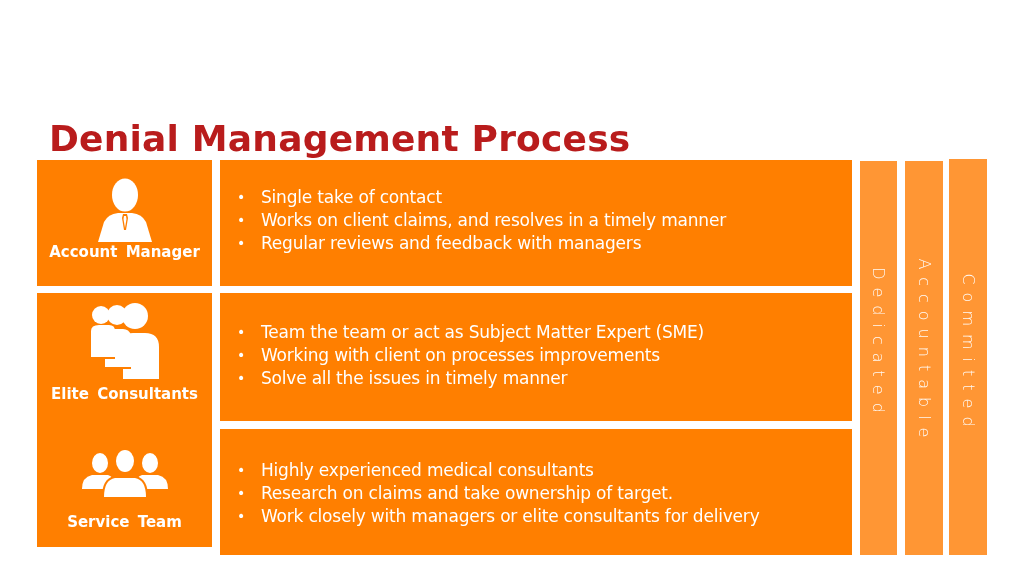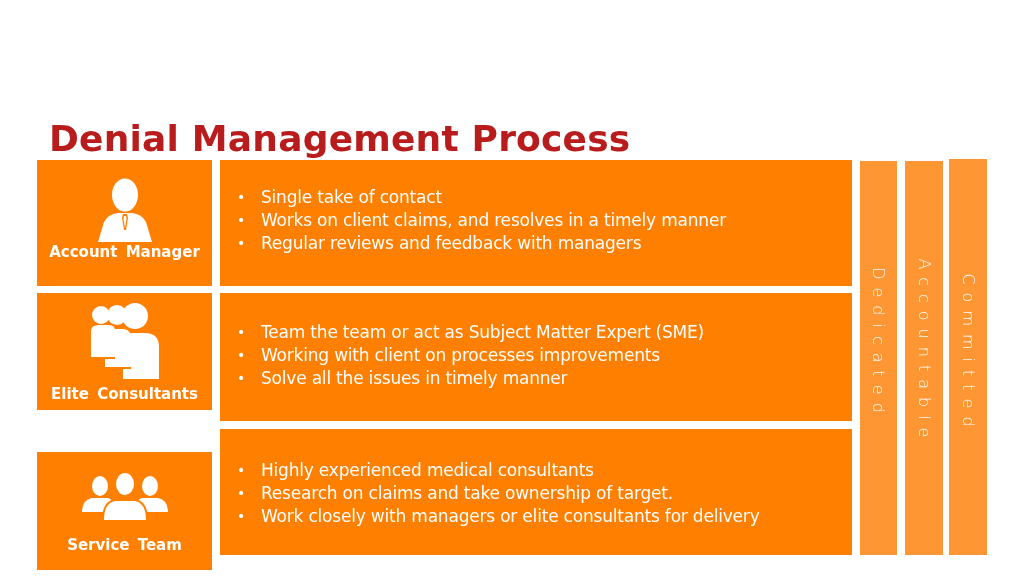--- a/index.html
+++ b/index.html
@@ -123,21 +123,21 @@
 </div>
 
 <div class="desc-box" style="top:160px;height:126px;">
   <ul style="top:-6px;">
     <li><span class="bullet">•</span><span>Single take of contact</span></li>
     <li><span class="bullet">•</span><span>Works on client claims, and resolves in a timely manner</span></li>
     <li><span class="bullet">•</span><span>Regular reviews and feedback with managers</span></li>
   </ul>
 </div>
 
-<div class="role-box" style="top:293px;height:117px;">
+<div class="role-box" style="top:293px;height:152px;">
   <div class="icon" style="top:10px;">
     <svg width="76" height="78" viewBox="0 0 76 78">
       <circle cx="14" cy="12" r="9" fill="#ffffff"></circle>
       <circle cx="30" cy="12" r="10" fill="#ffffff"></circle>
       <circle cx="48" cy="13" r="13" fill="#ffffff"></circle>
       <path d="M4 28 Q4 22 12 22 L22 22 Q28 22 28 28 L28 54 L4 54 Z" fill="#ffffff"></path>
       <path d="M18 34 Q18 26 28 26 L36 26 Q42 26 44 32 L44 64 L18 64 Z" fill="#ffffff"></path>
       <path d="M34 40 Q34 30 46 30 L58 30 Q72 30 72 44 L72 76 L36 76 L36 48 Z" fill="#ffffff"></path>
       <path d="M28 54 L28 56 L18 56 L18 54 Z" fill="#FF7F00"></path>
       <rect x="18" y="54" width="10" height="2" fill="#FF7F00"></rect>
@@ -148,21 +148,21 @@
 </div>
 
 <div class="desc-box" style="top:293px;height:128px;">
   <ul style="top:-4px;">
     <li><span class="bullet">•</span><span>Team the team or act as Subject Matter Expert (SME)</span></li>
     <li><span class="bullet">•</span><span>Working with client on processes improvements</span></li>
     <li><span class="bullet">•</span><span>Solve all the issues in timely manner</span></li>
   </ul>
 </div>
 
-<div class="role-box" style="top:429px;height:118px;margin-top:23px;">
+<div class="role-box" style="top:429px;height:118px;">
   <div class="icon" style="top:20px;">
     <svg width="90" height="50" viewBox="0 0 90 50">
       <ellipse cx="20" cy="14" rx="8" ry="10" fill="#ffffff"></ellipse>
       <path d="M2 40 Q2 28 12 26 L28 26 Q34 28 34 34 L34 40 Z" fill="#ffffff"></path>
       <ellipse cx="70" cy="14" rx="8" ry="10" fill="#ffffff"></ellipse>
       <path d="M56 34 Q56 28 62 26 L78 26 Q88 28 88 40 L56 40 Z" fill="#ffffff"></path>
       <ellipse cx="45" cy="12" rx="10" ry="12" fill="#FF7F00"></ellipse>
       <ellipse cx="45" cy="12" rx="9" ry="11" fill="#ffffff"></ellipse>
       <path d="M22 48 Q22 30 34 27 L56 27 Q68 30 68 48 Z" fill="#FF7F00"></path>
       <path d="M24 48 Q24 31 35 29 L55 29 Q66 31 66 48 Z" fill="#ffffff"></path>

